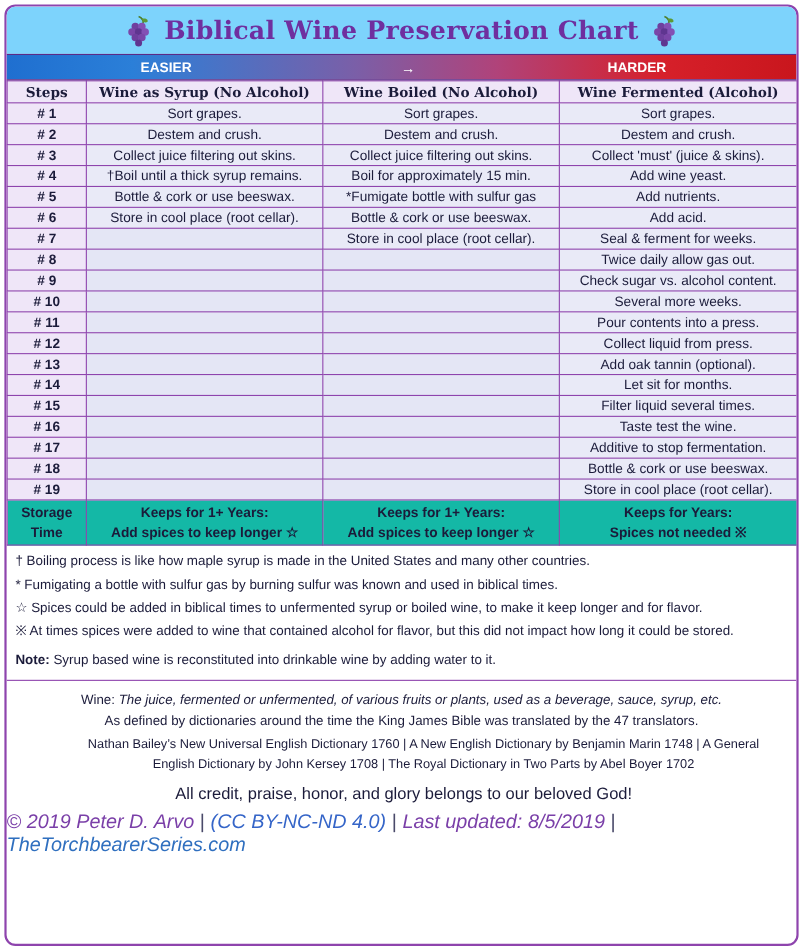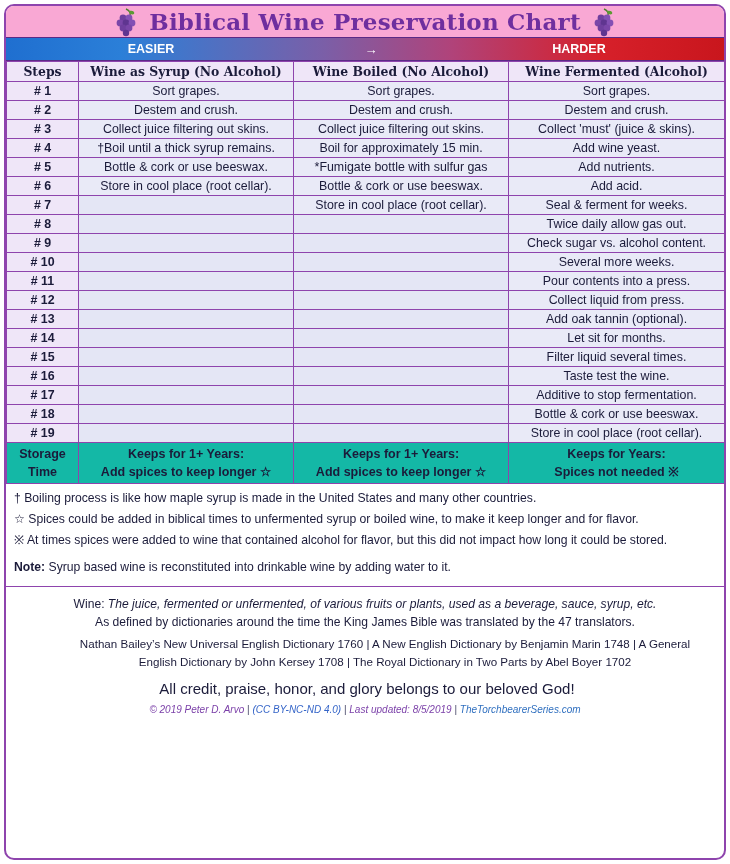--- a/index.html
+++ b/index.html
@@ -23,26 +23,26 @@
     width: 722px;
     height: 856px;
     box-sizing: border-box;
     border: 2px solid #8e44ad;
     border-radius: 10px;
     background: #ffffff;
     overflow: hidden;
   }
   
   .title-bar {
-    height: 31px;
+    height: 43px;
     display: flex;
     align-items: center;
     justify-content: center;
     gap: 10px;
-    background: #f9a8d4;
+    background: #7dd3fc;
   }
   .title-text {
     font-family: "DejaVu Serif", serif;
     font-size: 23px;
     font-weight: bold;
     color: #6f2f9f;
     letter-spacing: .2px;
   }
   .grape-icon { width: 26px; height: 30px; position: relative; }
   .grape-icon svg { display:block; }
@@ -161,22 +161,21 @@
     padding: 2px 20px 4px 20px;
     margin-left: 40px;
   }
   .credit {
     text-align: center;
     font-size: 15px;
     color: #1b1b3a;
     padding: 4px 0 4px 4px;
   }
   .copyright {
-    text-align: center;
-    font-size: 10px;
+    font-size: 18px;
     color: #7a3fa8;
     font-style: italic;
     padding: 3px 0 0 0;
   }
   .copyright a, .copyright .link {
     color: #3565c8;
     text-decoration: none;
   }
   .copyright .site { color: #2f6fbf; font-style: italic; }
   .copyright .sep { color: #4a4a6a; font-style: normal; }
@@ -371,20 +370,21 @@
           <td>
             <div>Keeps for Years:</div>
             <div>Spices not needed ※</div>
           </td>
         </tr>
       </tbody>
     </table>
 
     <div class="notes">
       <p>† Boiling process is like how maple syrup is made in the United States and many other countries.</p>
+      <p>* Fumigating a bottle with sulfur gas by burning sulfur was known and used in biblical times.</p>
       <p>☆ Spices could be added in biblical times to unfermented syrup or boiled wine, to make it keep longer and for flavor.</p>
       <p>※ At times spices were added to wine that contained alcohol for flavor, but this did not impact how long it could be stored.</p>
       <div class="spacer"></div>
       <p><b>Note:</b><span> Syrup based wine is reconstituted into drinkable wine by adding water to it.</span></p>
     </div>
 
     <hr class="sep">
 
     <div class="wine-def">
       <div><span class="lead">Wine:</span><span class="ital"> The juice, fermented or unfermented, of various fruits or plants, used as a beverage, sauce, syrup, etc.</span></div>

